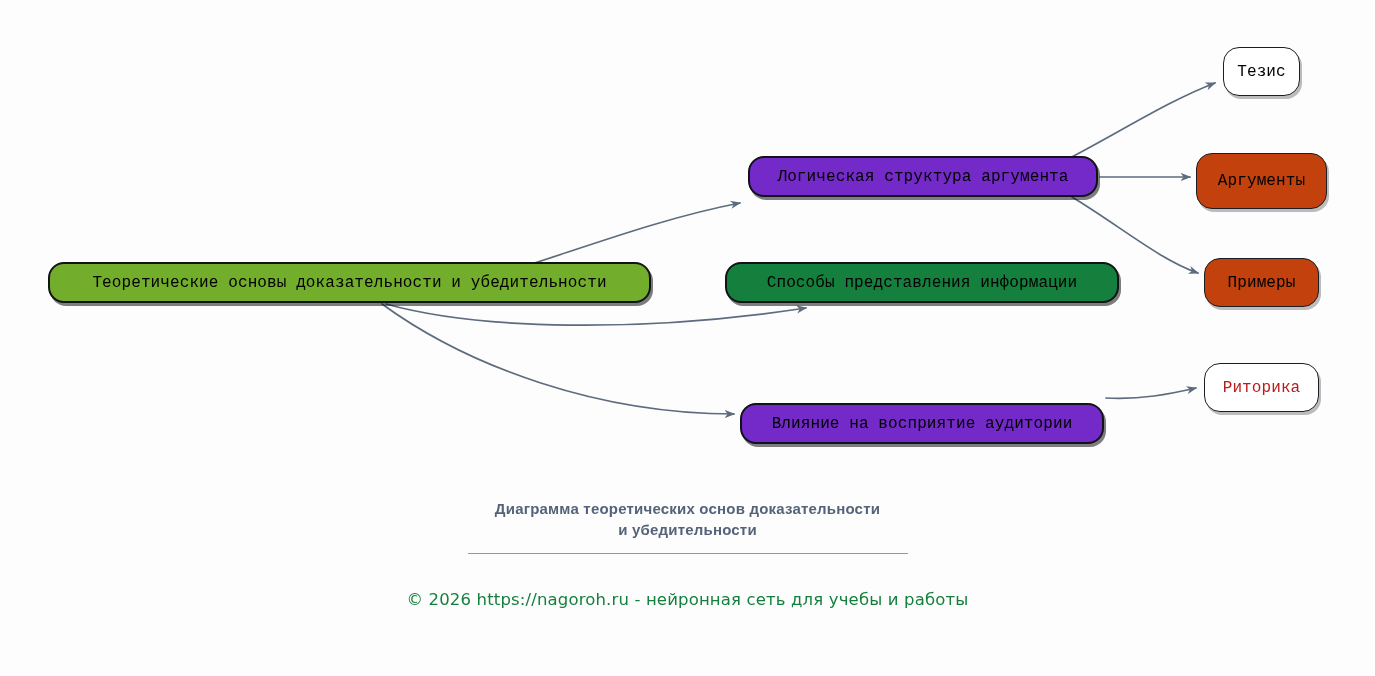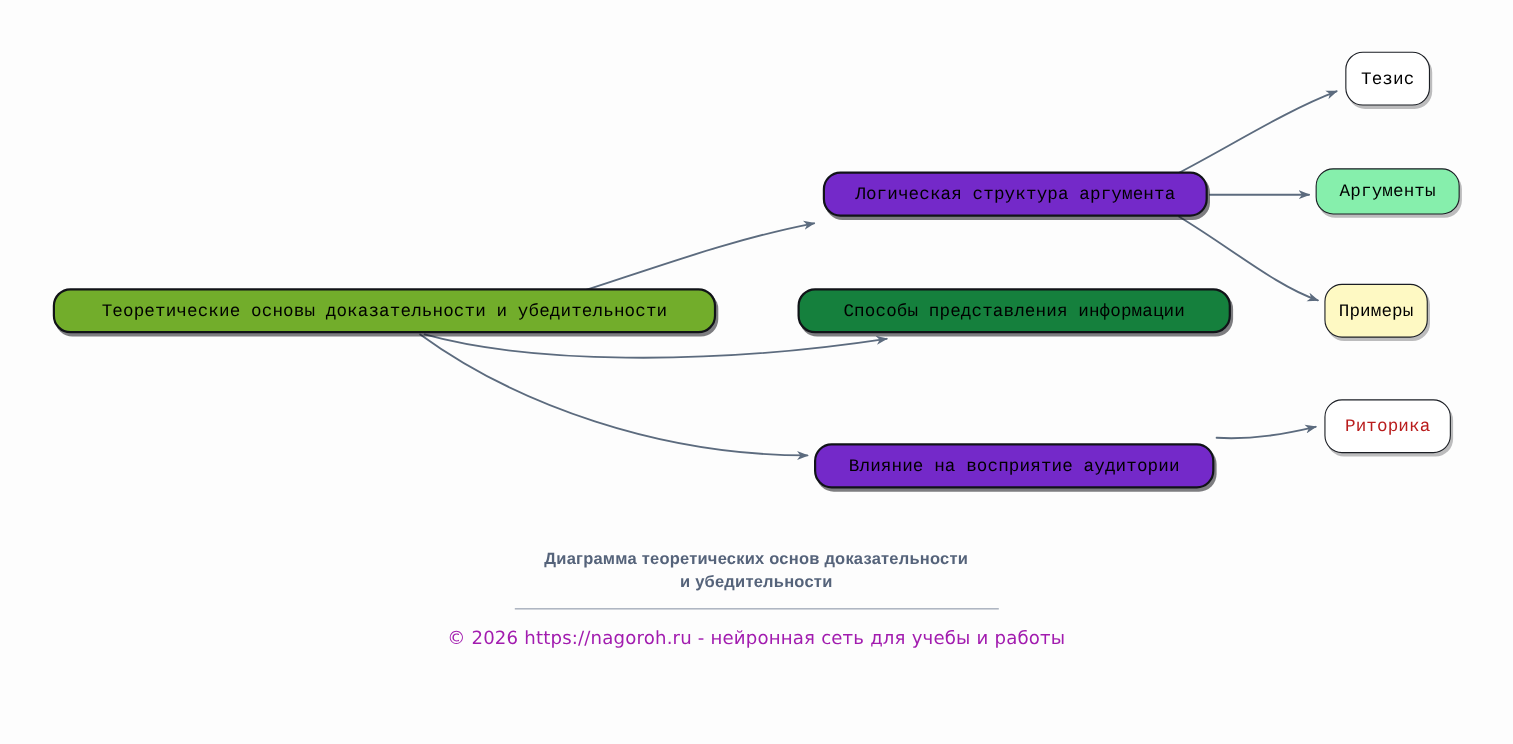--- a/index.html
+++ b/index.html
@@ -77,24 +77,24 @@
     color: #55637a;
     letter-spacing: 0.2px;
   }
   .caption-rule {
     width: 440px;
     height: 0;
     border-top: 1.4px solid #8d97a8;
     margin: 13px auto 0 auto;
   }
   .caption-credit {
-    margin-top: 16px;
+    margin-top: 36px;
     font-family: "DejaVu Sans", sans-serif;
     font-size: 16.5px;
-    color: #a21caf;
+    color: #15803d;
     letter-spacing: 0.15px;
   }
 </style>
 </head>
 <body style="background: rgb(253, 253, 253);">
 
 <div id="canvas">
 
   <svg class="graph-svg" viewBox="0 0 1375 676" xmlns="http://www.w3.org/2000/svg">
     <defs>
@@ -123,24 +123,24 @@
   <div class="node node-mid" id="node-branch-2" style="left: 725px; top: 262px; width: 394px; height: 41px; background: #15803d; color: rgb(0, 0, 0);">
     <span>Способы представления информации</span>
   </div>
   <div class="node node-mid" id="node-branch-3" style="left: 740px; top: 367px; width: 364px; height: 41px; background: rgb(116, 41, 201); color: rgb(0, 0, 0); margin-top: 36px;">
     <span>Влияние на восприятие аудитории</span>
   </div>
 
   <div class="node node-leaf" id="node-leaf-tezis" style="left: 1223px; top: 47px; width: 77px; height: 49px; background: rgb(255, 255, 255); color: rgb(0, 0, 0);">
     <span>Тезис</span>
   </div>
-  <div class="node node-leaf" id="node-leaf-argumenty" style="left: 1196px; top: 153px; width: 131px; height: 42px; background: #86efac; color: rgb(0, 0, 0);">
+  <div class="node node-leaf" id="node-leaf-argumenty" style="left: 1196px; top: 153px; width: 131px; height: 56px; background: #c2410c; color: rgb(0, 0, 0);">
     <span>Аргументы</span>
   </div>
-  <div class="node node-leaf" id="node-leaf-primery" style="left: 1204px; top: 258px; width: 94px; height: 49px; background: #fef9c3; color: rgb(0, 0, 0);">
+  <div class="node node-leaf" id="node-leaf-primery" style="left: 1204px; top: 258px; width: 115px; height: 49px; background: #c2410c; color: rgb(0, 0, 0);">
     <span>Примеры</span>
   </div>
   <div class="node node-leaf" id="node-leaf-ritorika" style="left: 1204px; top: 363px; width: 115px; height: 49px; background: rgb(255, 255, 255); color: #b91c1c;">
     <span>Риторика</span>
   </div>
 
   <div class="caption-block">
     <div class="caption-title">
       <div>Диаграмма теоретических основ доказательности</div>
       <div>и убедительности</div>

